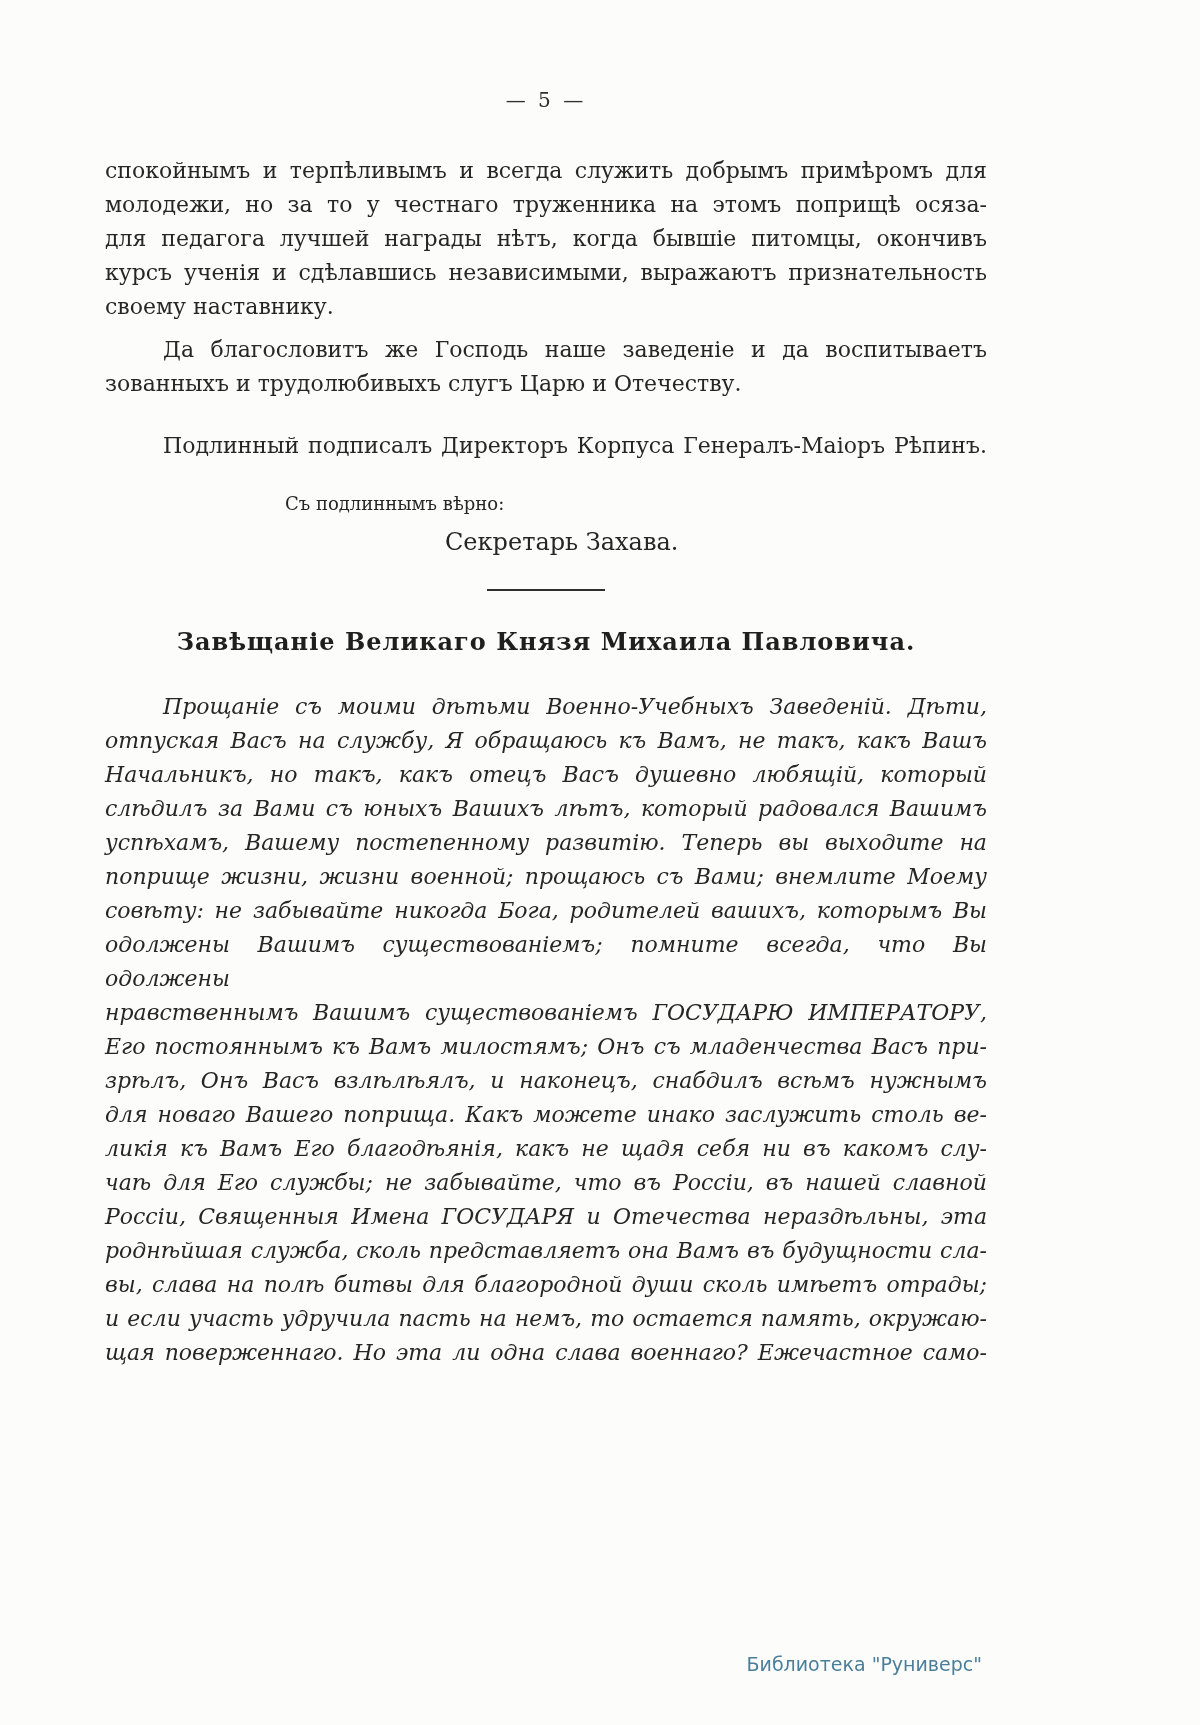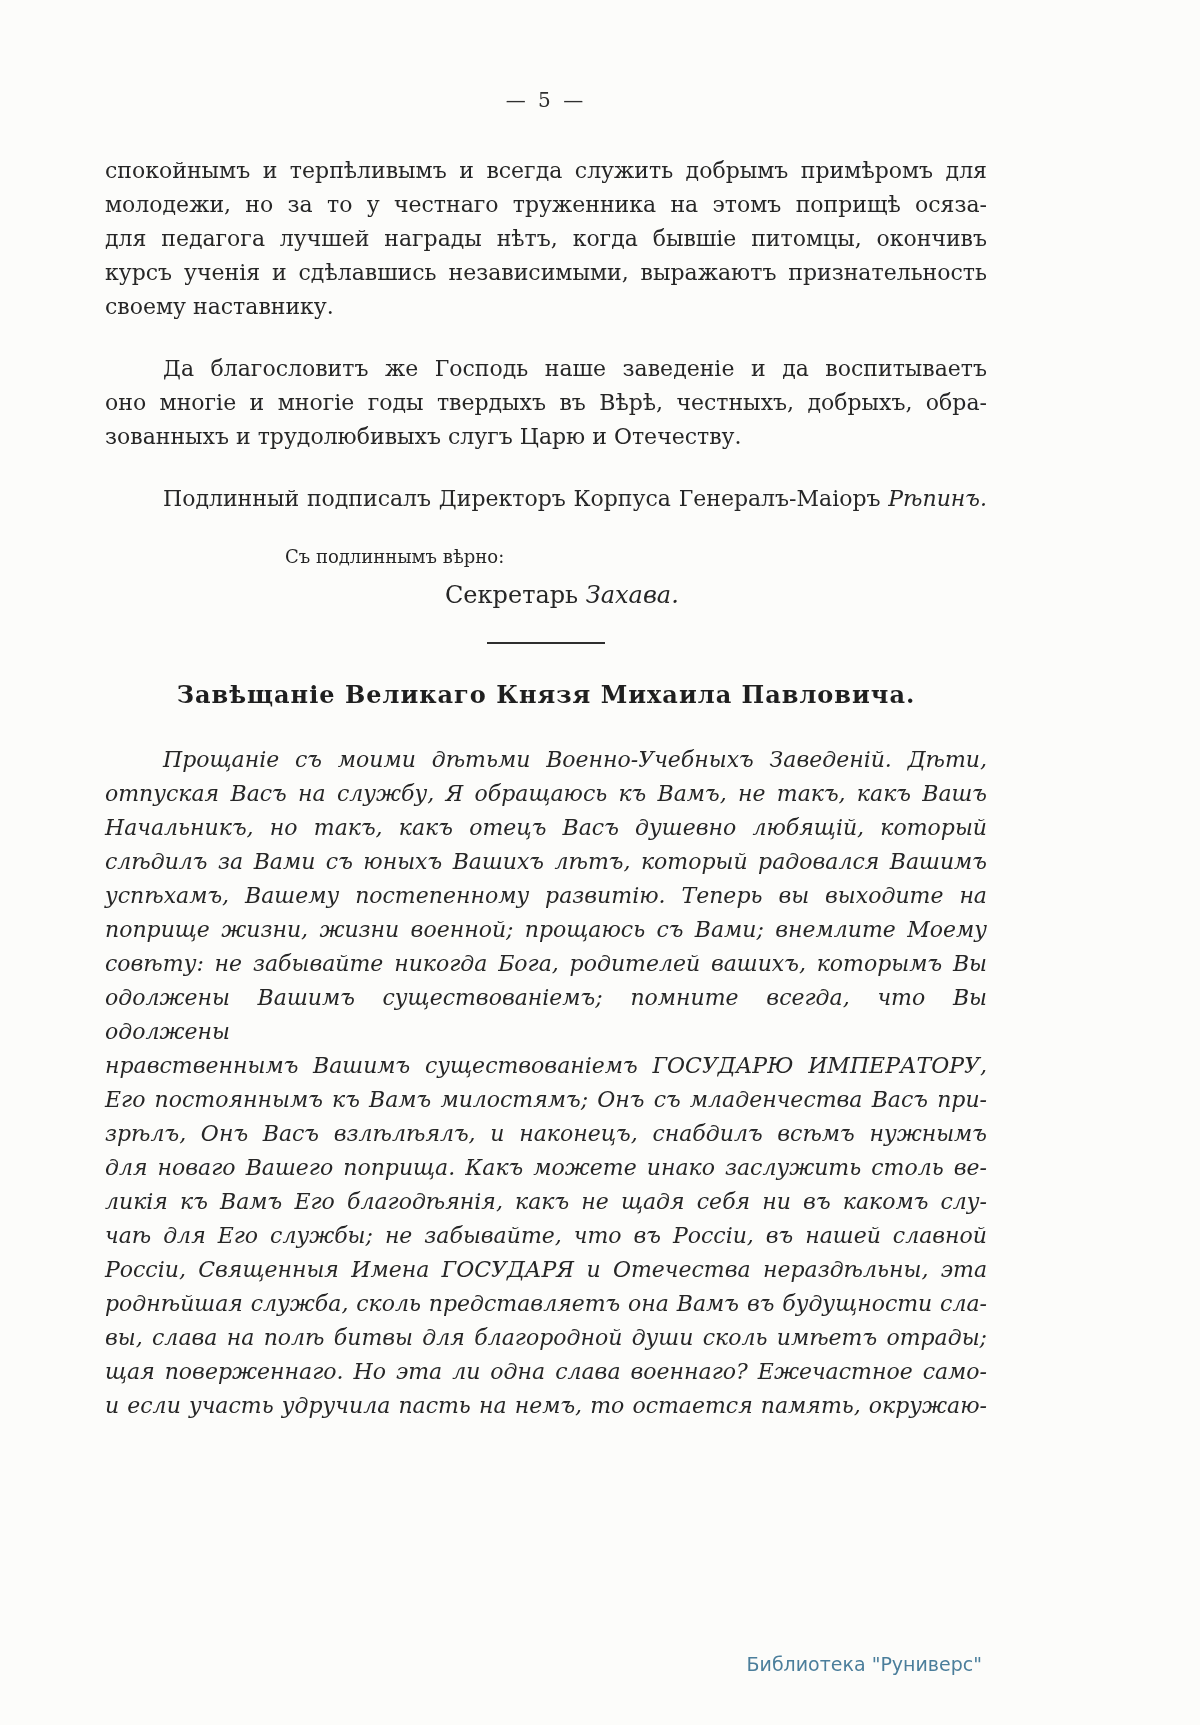--- a/index.html
+++ b/index.html
@@ -31,32 +31,32 @@
   }
 
   .para { font-size: 22px; line-height: 34px; }
 
   .tline { text-align: justify; text-align-last: justify; }
   .para .tline:last-child { text-align-last: left; }
   .para.justify-all .tline:last-child { text-align-last: justify; }
   .para.indent-first .tline:first-child { text-indent: 58px; }
 
   .p1 { margin-top: 42px; }
-  .p2 { margin-top: 28px; }
+  .p2 { margin-top: 9px; }
 
   .sigline {
     margin-top: 28px;
     font-size: 22px;
     line-height: 34px;
     text-indent: 58px;
     text-align: justify;
     text-align-last: justify;
   }
 
-  .italic { font-style: italic; }
+  .italic { }
 
   .verif1 { margin-top: 24px; margin-left: 180px; font-size: 18px; line-height: 34px; }
   .verif2 { margin-top: 4px;  margin-left: 340px; font-size: 24px; line-height: 34px; }
 
   .divider {
     width: 118px;
     height: 0;
     border-top: 2px solid #2e2e2e;
     margin: 30px auto 0 auto;
   }
@@ -92,21 +92,20 @@
     <div class="para p1">
         <div class="tline">спокойнымъ и терпѣливымъ и всегда служить добрымъ примѣромъ для</div>
         <div class="tline">молодежи, но за то у честнаго труженника на этомъ поприщѣ осяза-</div>
         <div class="tline">для педагога лучшей награды нѣтъ, когда бывшіе питомцы, окончивъ</div>
         <div class="tline">курсъ ученія и сдѣлавшись независимыми, выражаютъ признательность</div>
         <div class="tline">своему наставнику.</div>
       </div>
 
     <div class="para p2 indent-first">
         <div class="tline">Да благословитъ же Господь наше заведеніе и да воспитываетъ</div>
-        <div class="tline">оно многіе и многіе годы твердыхъ въ Вѣрѣ, честныхъ, добрыхъ, обра-</div>
         <div class="tline">зованныхъ и трудолюбивыхъ слугъ Царю и Отечеству.</div>
       </div>
 
     <div class="sigline">
       <span>Подлинный подписалъ Директоръ Корпуса Генералъ-Маіоръ</span>
       <span class="italic">Рѣпинъ.</span>
     </div>
 
     <div class="verif1">Съ подлиннымъ вѣрно:</div>
 
@@ -130,20 +129,20 @@
         <div class="tline">одолжены Вашимъ существованіемъ; помните всегда, что Вы одолжены</div>
         <div class="tline">нравственнымъ Вашимъ существованіемъ ГОСУДАРЮ ИМПЕРАТОРУ,</div>
         <div class="tline">Его постояннымъ къ Вамъ милостямъ; Онъ съ младенчества Васъ при-</div>
         <div class="tline">зрѣлъ, Онъ Васъ взлѣлѣялъ, и наконецъ, снабдилъ всѣмъ нужнымъ</div>
         <div class="tline">для новаго Вашего поприща. Какъ можете инако заслужить столь ве-</div>
         <div class="tline">ликія къ Вамъ Его благодѣянія, какъ не щадя себя ни въ какомъ слу-</div>
         <div class="tline">чаѣ для Его службы; не забывайте, что въ Россіи, въ нашей славной</div>
         <div class="tline">Россіи, Священныя Имена ГОСУДАРЯ и Отечества нераздѣльны, эта</div>
         <div class="tline">роднѣйшая служба, сколь представляетъ она Вамъ въ будущности сла-</div>
         <div class="tline">вы, слава на полѣ битвы для благородной души сколь имѣетъ отрады;</div>
+        <div class="tline">и если участь удручила пасть на немъ, то остается память, окружаю-</div>
         <div class="tline">щая поверженнаго. Но эта ли одна слава военнаго? Ежечастное само-</div>
-        <div class="tline">и если участь удручила пасть на немъ, то остается память, окружаю-</div>
       </div>
 
   </div>
 
   <div class="watermark">Библиотека "Руниверс"</div>
 </div>
 
 </body></html>

